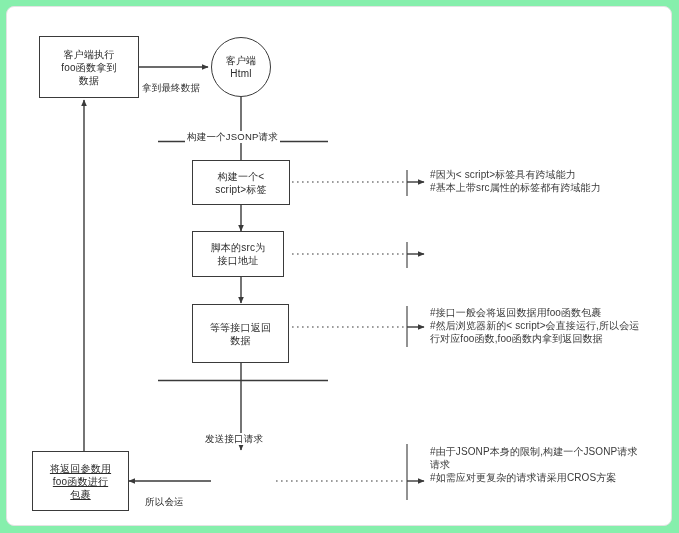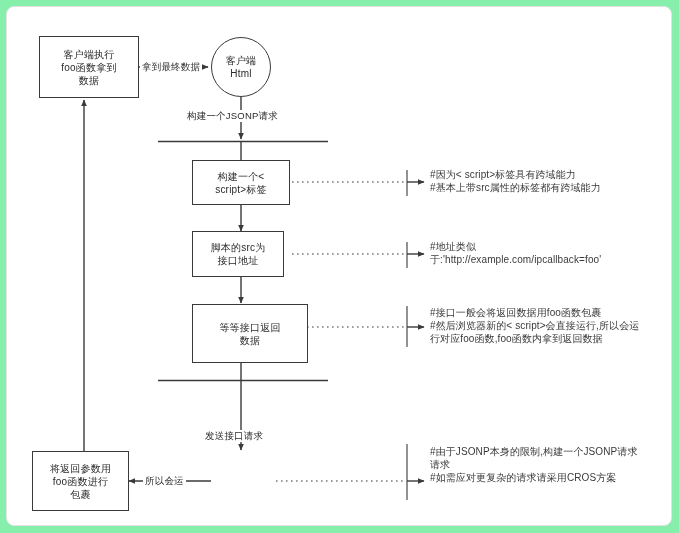--- a/index.html
+++ b/index.html
@@ -49,20 +49,21 @@
   }
   .edge-label {
     position: absolute;
     font-size: 9.5px;
     line-height: 12px;
     color: #2b2b2b;
     background: #ffffff;
     padding: 0 2px;
     white-space: nowrap;
     letter-spacing: 0.2px;
+    margin-top: 21px;
   }
   .note {
     position: absolute;
     font-size: 10px;
     line-height: 13px;
     color: #3a3a3a;
     white-space: pre-line;
     letter-spacing: 0.1px;
   }
   svg.wires {
@@ -133,41 +134,39 @@
 
   <div class="node box" style="left:192px; top:160px; width:98px; height:45px;">构建一个&lt;
 script&gt;标签</div>
 
   <div class="node circle" style="left:211px; top:37px; width:60px; height:60px;">客户端
 Html</div>
 
   <div class="node box" style="left:192px; top:231px; width:92px; height:46px;">脚本的src为
 接口地址</div>
 
-  <div class="node box" style="left:192px; top:304px; width:116px; height:59px;">等等接口返回
+  <div class="node box" style="left:192px; top:304px; width:97px; height:59px;">等等接口返回
 数据</div>
 
 
-  <div class="node box" style="left:32px; top:451px; width:97px; height:60px;">将返回参数用
+  <div class="node box" style="left:32px; top:451px; width:97px; height:60px;text-decoration:underline;">将返回参数用
 foo函数进行
 包裹</div>
 
   <div class="edge-label" style="left:140px; top:61px;">拿到最终数据</div>
 
   <div class="edge-label" style="left:185px; top:110px;">构建一个JSONP请求</div>
 
-  <div class="edge-label" style="left:203px; top:430px;">发送接口请求</div>
+  <div class="edge-label" style="left:203px; top:412px;">发送接口请求</div>
 
   <div class="edge-label" style="left:143px; top:475px;">所以会运</div>
 
   <div class="note" style="left:430px; top:168px; width:240px;">#因为&lt; script&gt;标签具有跨域能力
 #基本上带src属性的标签都有跨域能力</div>
 
-  <div class="note" style="left:430px; top:240px; width:240px;">#地址类似
-于:'http://example.com/ipcallback=foo'</div>
 
   <div class="note" style="left:430px; top:306px; width:244px;">#接口一般会将返回数据用foo函数包裹
 #然后浏览器新的&lt; script&gt;会直接运行,所以会运
 行对应foo函数,foo函数内拿到返回数据</div>
 
   <div class="note" style="left:430px; top:445px; width:244px;">#由于JSONP本身的限制,构建一个JSONP请求
 请求
 #如需应对更复杂的请求请采用CROS方案</div>
 
 </div>

